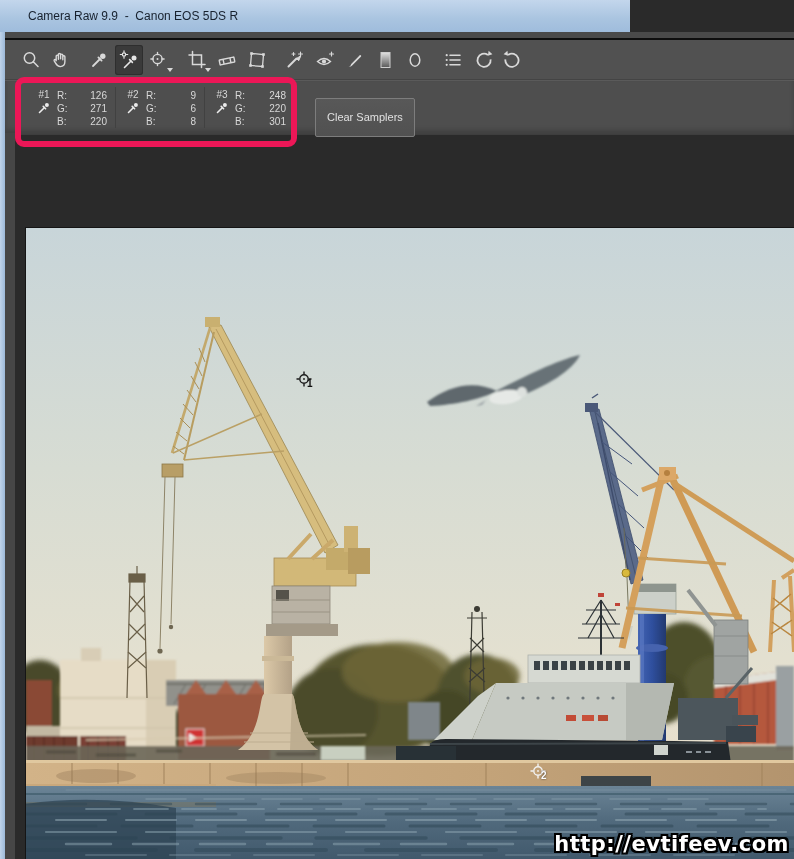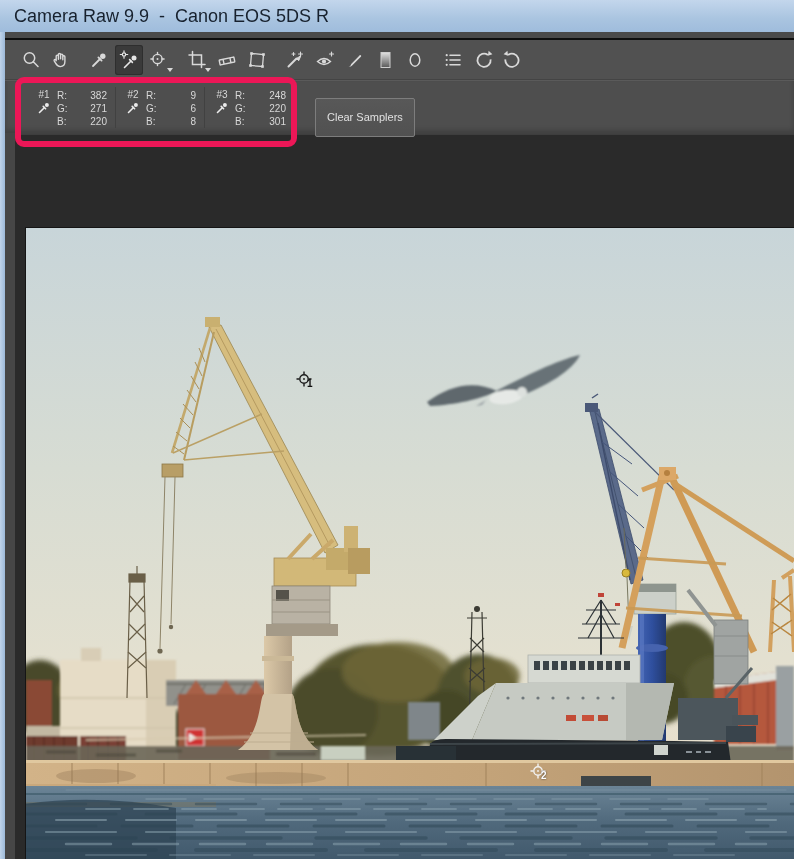--- a/index.html
+++ b/index.html
@@ -3,23 +3,23 @@
 <meta charset="utf-8">
 <style>
   html,body{margin:0;padding:0;}
   body{
     width:794px;height:859px;position:relative;overflow:hidden;
     background:#2a2a2a;font-family:"Liberation Sans",sans-serif;
     -webkit-font-smoothing:antialiased;
   }
   
   .titlebar{
-    position:absolute;left:0;top:0;width:794px;height:32px;
+    position:absolute;left:0;top:0;width:630px;height:32px;
     background:linear-gradient(#c3d6ec,#a9c4e0 60%,#9fbcdc);
-    color:#17212e;font-size:18px;line-height:32px;padding-left:14px;
+    color:#17212e;font-size:12px;line-height:32px;padding-left:28px;
     box-sizing:border-box;white-space:pre;
   }
   .win-left-edge{
     position:absolute;left:0;top:32px;width:5px;bottom:0;
     background:linear-gradient(90deg,#c0d4ea,#9db9d8);
   }
   .dialog{position:absolute;left:5px;top:32px;right:0;bottom:0;background:#2a2a2a;}
   .pretool{position:absolute;left:0;top:0;right:0;height:6px;background:#4a4a4a;border-bottom:2px solid #0e0e0e;}
   .toolbar{
     position:absolute;left:0;top:8px;right:0;height:40px;background:#515151;
@@ -225,21 +225,21 @@
           <span class="num">#1</span>
           <svg width="14" height="14" viewBox="0 0 14 14" fill="none" stroke="#ececec" stroke-width="1.6" stroke-linecap="round">
             <path d="M2.5,11.5 L7.3,6.7"></path>
               <path d="M6.2,5.4 l2.4,2.4"></path>
               <circle cx="9.9" cy="4.1" r="2" fill="#ececec" stroke="none"></circle>
           </svg>
         </div>
         <div class="ro-rows">
           <div class="ro-row">
               <span>R:</span>
-              <span>382</span>
+              <span>126</span>
             </div>
           <div class="ro-row">
               <span>G:</span>
               <span>271</span>
             </div>
           <div class="ro-row">
               <span>B:</span>
               <span>220</span>
             </div>
         </div>
@@ -565,13 +565,14 @@
   
   <div class="marker light" style="left:502px;top:533px;">
     <svg width="20" height="20" viewBox="0 0 20 20" fill="none" stroke="#f2f2f2" stroke-width="1.4">
       <circle cx="10" cy="10" r="4.2"></circle>
       <path d="M10,2.5 V5.3 M10,14.7 V17.5 M2.5,10 H5.3 M14.7,10 H17.5"></path>
       <circle cx="10" cy="10" r="0.9" fill="#f2f2f2" stroke="none"></circle>
     </svg>
     <span class="sub">2</span>
   </div>
 
+  <div class="watermark">http://evtifeev.com</div>
 </div>
 
 </body></html>

